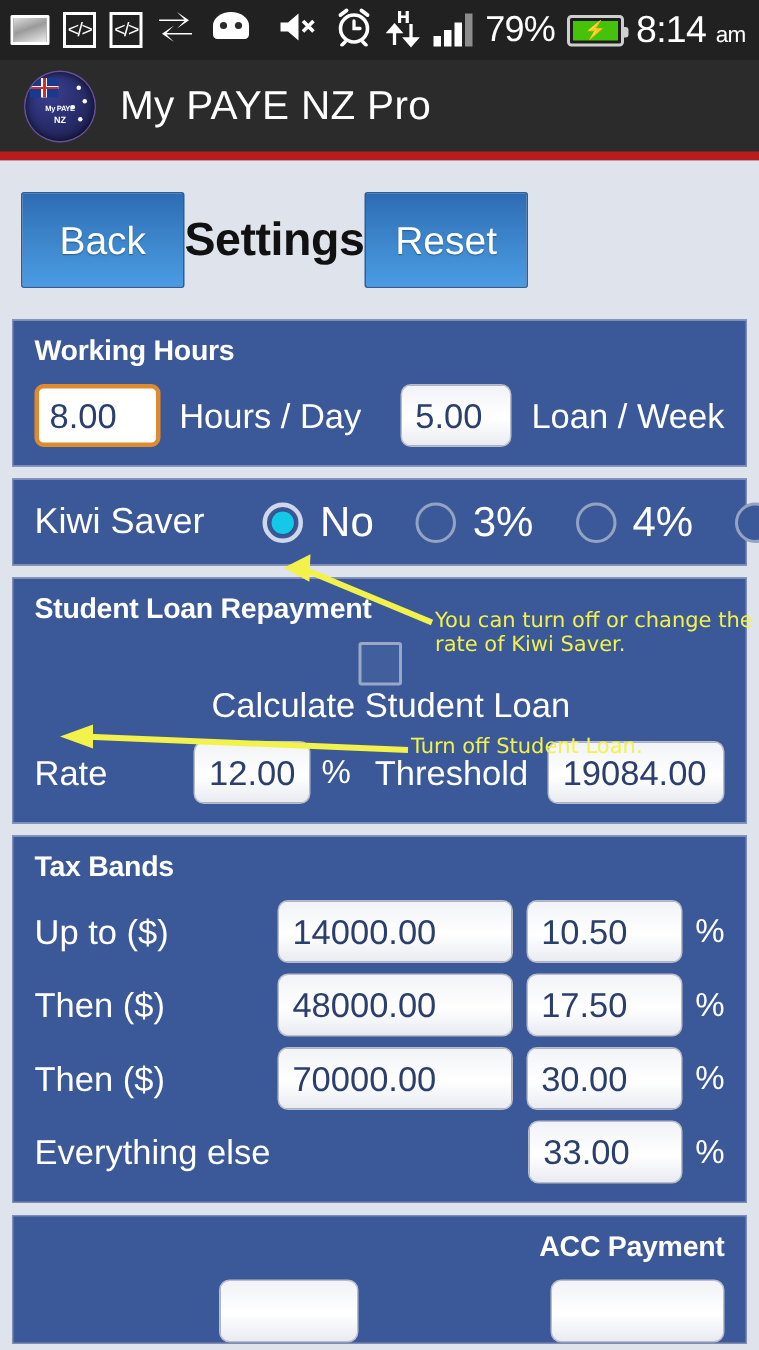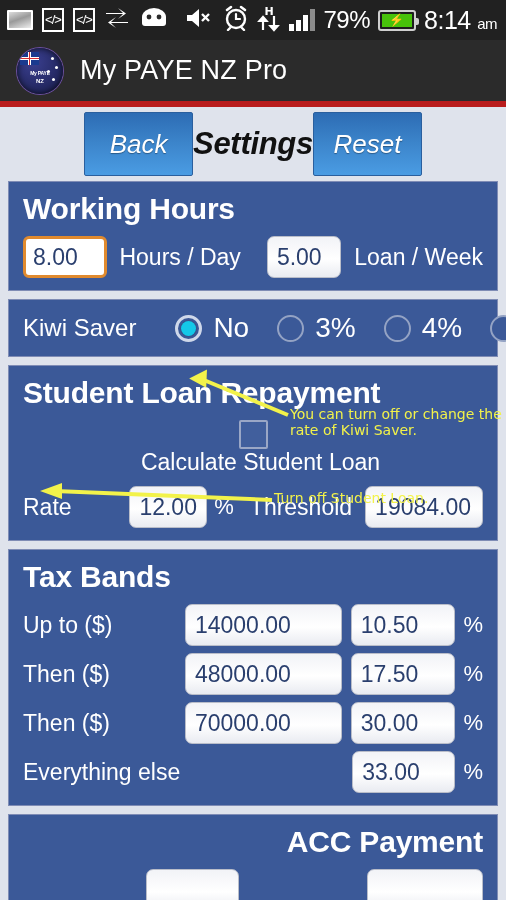--- a/index.html
+++ b/index.html
@@ -146,28 +146,27 @@
   .app-title {
     margin-left: 17px;
     color: #ffffff;
     font-size: 27px;
     font-weight: 400;
     letter-spacing: 0.2px;
   }
 
   
   .navrow {
-    height: 74px;
-    display: flex;
-    align-items: center;
-    justify-content: center;
+    height: 106px;
+    display: flex;
+    align-items: center;
+    justify-content: flex-start;
     padding: 0 14px;
     box-sizing: border-box;
     background: #dfe3ec;
-    font-style: italic;
   }
   .navbtn {
     width: 109px;
     height: 64px;
     border: 1px solid #2a5f9e;
     border-radius: 2px;
     background: linear-gradient(to bottom, #2d6cb4 0%, #3b83c9 45%, #4a9ce3 100%);
     color: #ffffff;
     font-size: 26px;
     font-weight: 400;
@@ -187,21 +186,21 @@
   
   .panel {
     background: #3b5998;
     margin: 0 8px 8px 8px;
     border: 1px solid #7f8cb5;
     box-sizing: border-box;
     padding: 10px 14px 12px 14px;
     color: #ffffff;
   }
   .panel-title {
-    font-size: 30px;
+    font-size: 19px;
     font-weight: bold;
     letter-spacing: -0.2px;
     margin-bottom: 10px;
   }
   .row {
     display: flex;
     align-items: center;
   }
   .lbl {
     font-size: 22px;

